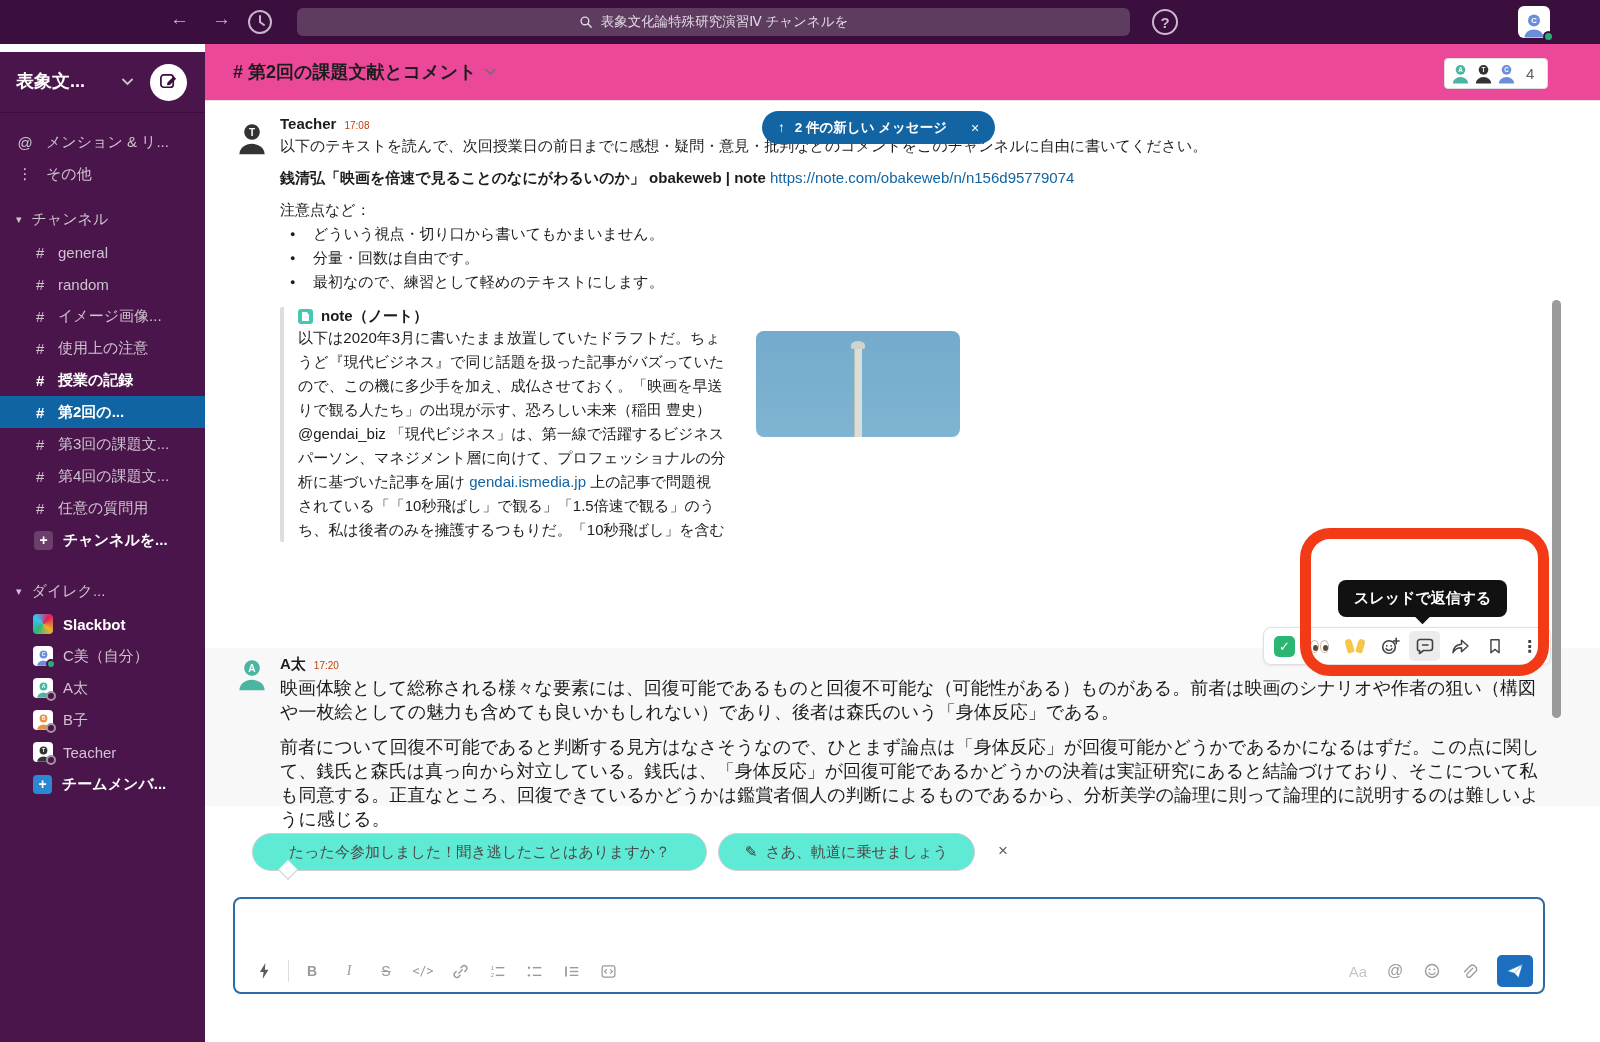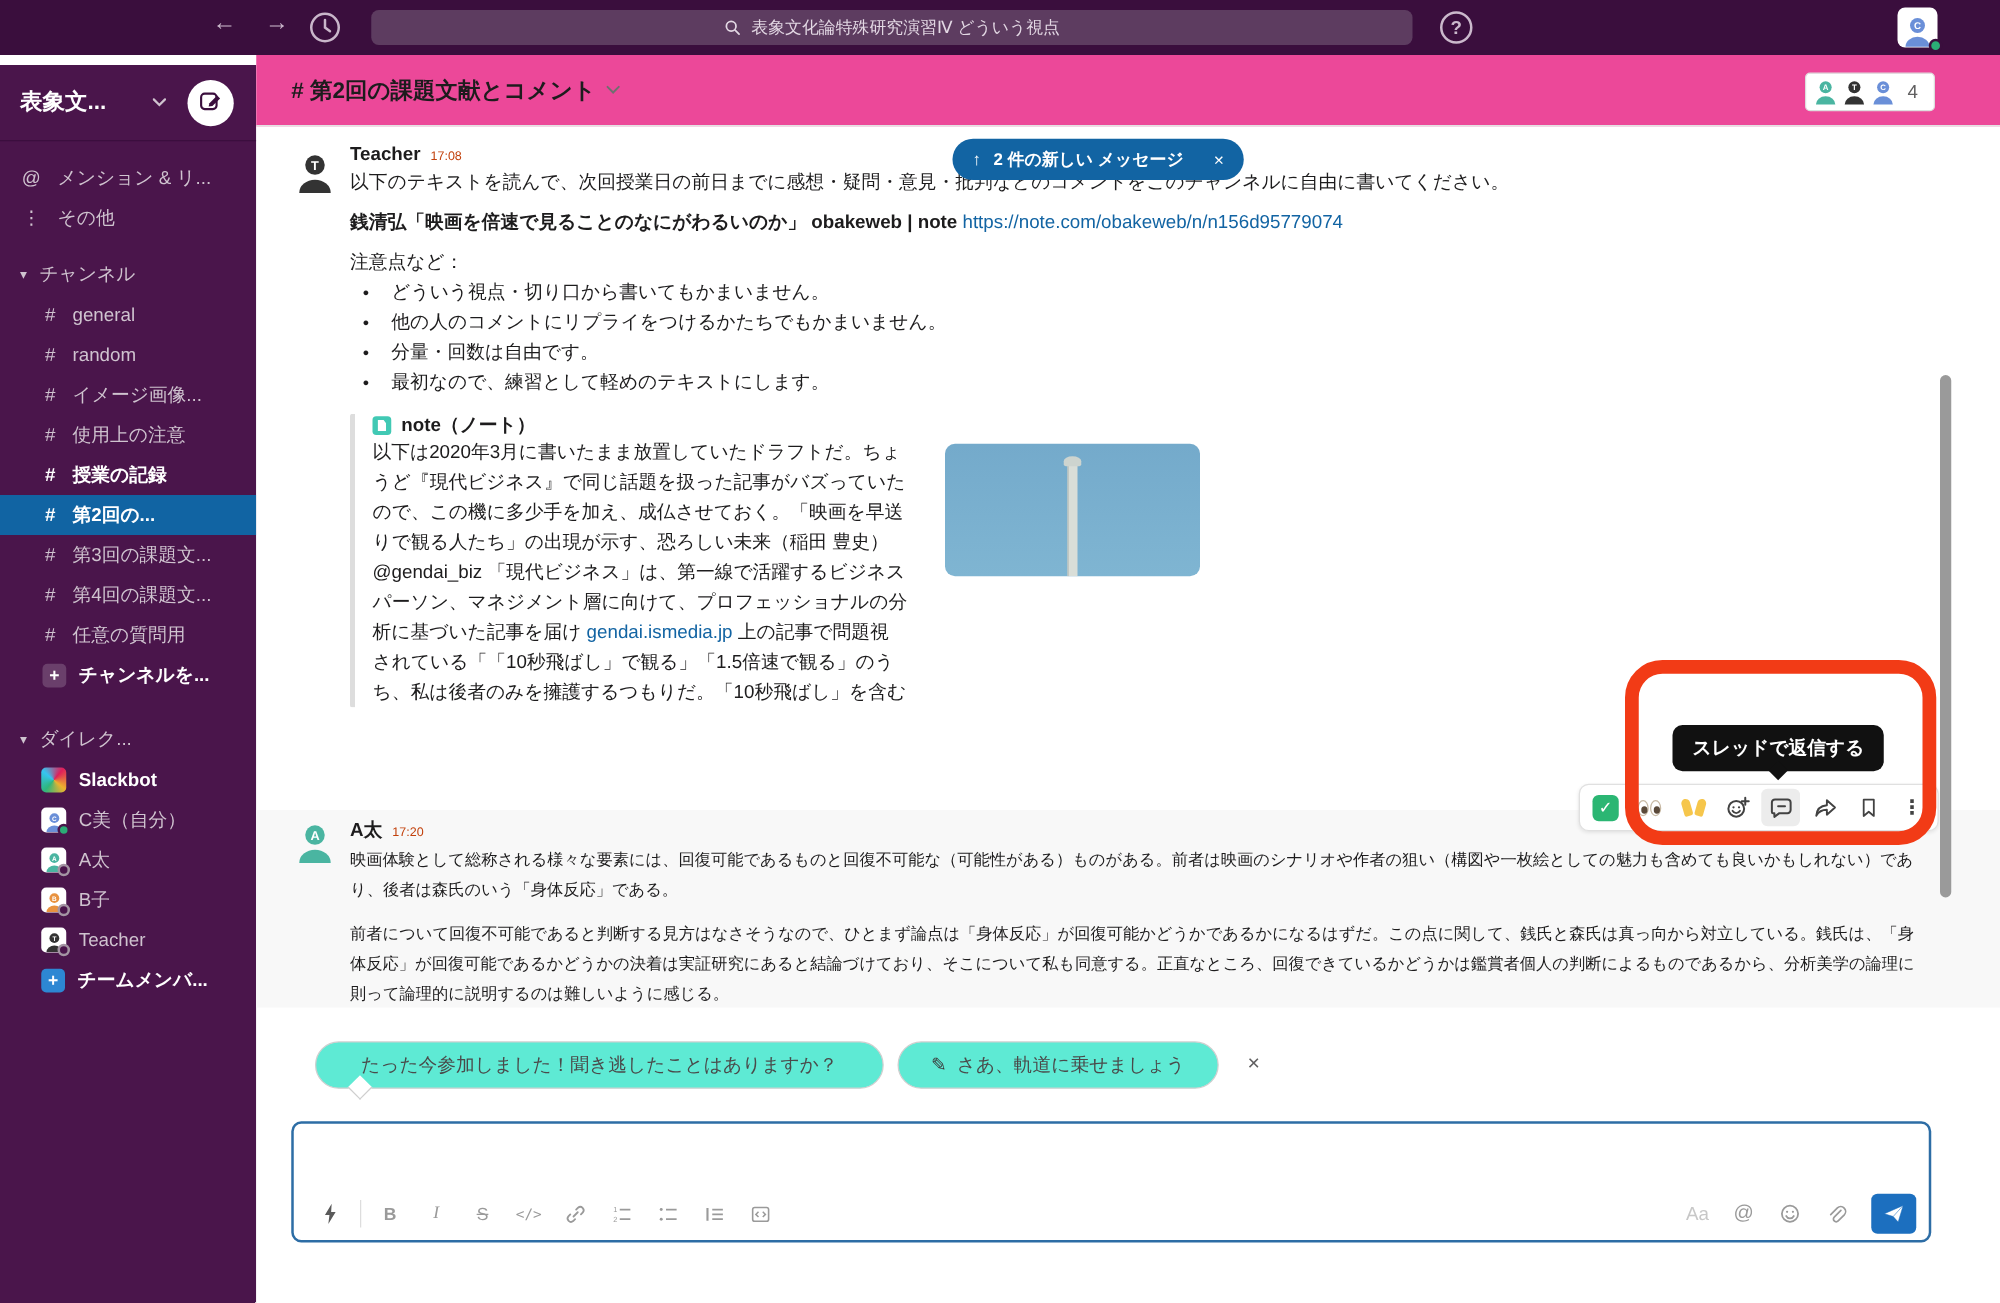--- a/index.html
+++ b/index.html
@@ -101,21 +101,21 @@
                   clip-path:polygon(0 0,70% 0,100% 30%,100% 100%,0 100%);}
   .pv-title{margin-top:6px;font-size:15px;font-weight:bold;line-height:24px;color:#1264a3;cursor:pointer;}
   .pv-body{font-size:15px;line-height:24px;}
   .thumb{position:relative;width:204px;height:106px;border-radius:8px;margin-left:30px;margin-top:24px;
          background:linear-gradient(180deg,#74aacb,#7fb5d2);overflow:hidden;flex:none;}
   .tower{position:absolute;left:98px;top:14px;width:8px;height:92px;background:#d9ded8;border-left:1px solid #b9c0ba;}
   .tower-cap{position:absolute;left:95px;top:10px;width:14px;height:8px;border-radius:50% 50% 20% 20%;background:#cdd4cf;}
 
   .band{position:absolute;left:0;top:604px;width:1395px;height:158px;background:#f8f8f8;}
   .msg-ata{position:absolute;left:75px;top:7px;width:1262px;}
-  .msg-ata .para{font-size:13px;line-height:24px;}
+  .msg-ata .para{font-size:18px;line-height:24px;}
   .msg-ata .p2{margin-top:11px;}
 
   
   .htoolbar{position:absolute;left:1058px;top:583px;height:38px;background:#fff;border:1px solid #e0e0e0;
             border-radius:8px;display:flex;align-items:center;padding:0 5px;gap:4px;z-index:30;
             box-shadow:0 1px 3px rgba(0,0,0,.08);}
   .hbtn{width:31px;height:30px;border-radius:5px;display:flex;align-items:center;justify-content:center;cursor:pointer;}
   .hbtn.hovered{background:#ececec;}
   .gcheck{width:21px;height:21px;border-radius:5px;background:#2bb673;color:#fff;font-size:13px;font-weight:bold;
           display:flex;align-items:center;justify-content:center;}
@@ -179,21 +179,21 @@
           <path d="M14 8 v6 l4 3" fill="none" stroke="#c9b6ca" stroke-width="2" stroke-linecap="round"></path>
         </svg>
     </span>
     <div class="searchbar">
       <span>
         <svg width="14" height="14" viewBox="0 0 20 20">
             <circle cx="8.5" cy="8.5" r="5.5" fill="none" stroke="#e3d8e4" stroke-width="2"></circle>
             <line x1="13" y1="13" x2="17.5" y2="17.5" stroke="#e3d8e4" stroke-width="2" stroke-linecap="round"></line>
           </svg>
       </span>
-      <span>表象文化論特殊研究演習Ⅳ どういう視点</span>
+      <span>表象文化論特殊研究演習Ⅳ チャンネルを</span>
     </div>
     <div class="help-btn">
         <span>?</span>
       </div>
     <div class="top-avatar">
       <svg class="person c-blue" viewBox="0 0 20 20">
           <circle cx="10" cy="6.5" r="4.6"></circle>
           <text x="10" y="8.8">C</text>
           <path d="M2.6 19.6 a7.4 6.2 0 0 1 14.8 0 z"></path>
         </svg>
@@ -384,21 +384,20 @@
       </div>
       <div class="mtext">以下のテキストを読んで、次回授業日の前日までに感想・疑問・意見・批判などのコメントをこのチャンネルに自由に書いてください。</div>
       <div class="refline">
         <b>銭清弘「映画を倍速で見ることのなにがわるいのか」 obakeweb | note</b>
         <span> </span>
         <span class="link">https://note.com/obakeweb/n/n156d95779074</span>
       </div>
       <div class="notes">注意点など：</div>
       <ul class="blt">
         <li>どういう視点・切り口から書いてもかまいません。</li>
-        <li>他の人のコメントにリプライをつけるかたちでもかまいません。</li>
         <li>分量・回数は自由です。</li>
         <li>最初なので、練習として軽めのテキストにします。</li>
       </ul>
       <div class="preview">
         <div class="pv-text">
           <div class="pv-provider">
             <span class="note-ic"></span>
             <span>note（ノート）</span>
           </div>
           <div class="pv-body"><span>以下は2020年3月に書いたまま放置していたドラフトだ。ちょうど『現代ビジネス』で同じ話題を扱った記事がバズっていたので、この機に多少手を加え、成仏させておく。「映画を早送りで観る人たち」の出現が示す、恐ろしい未来（稲田 豊史） @gendai_biz 「現代ビジネス」は、第一線で活躍するビジネスパーソン、マネジメント層に向けて、プロフェッショナルの分析に基づいた記事を届け </span><span class="link">gendai.ismedia.jp</span><span> 上の記事で問題視されている「「10秒飛ばし」で観る」「1.5倍速で観る」のうち、私は後者のみを擁護するつもりだ。「10秒飛ばし」を含む</span></div>

